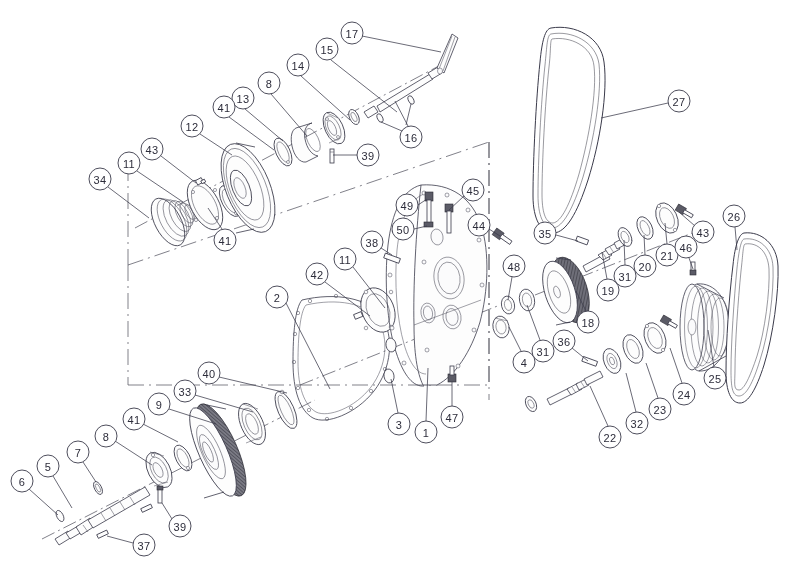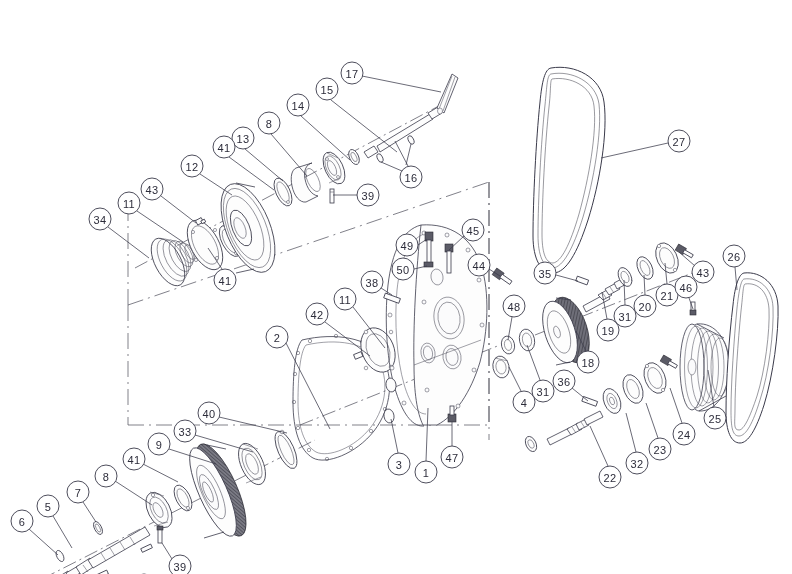--- a/index.html
+++ b/index.html
@@ -2,21 +2,21 @@
 <html><head>
 <meta charset="utf-8">
 <title>Exploded Parts Diagram</title>
 <style>
   html,body{margin:0;padding:0;background:#ffffff;}
   body{
     font-family:"Liberation Sans", sans-serif;
     width:792px;height:574px;overflow:hidden;
   }
   #sheet{
-    position:relative;width:792px;height:486px;background:#e5e5e5;margin-top:40px;
+    position:relative;width:792px;height:486px;background:#e5e5e5;
   }
   #sheet svg{display:block;}
   .callout-text{
     font-family:"Liberation Sans", sans-serif;
     font-size:11px;fill:#2c2c3a;
     text-anchor:middle;dominant-baseline:central;
     letter-spacing:0.3px;
     pointer-events:none;
     user-select:none;
   }

